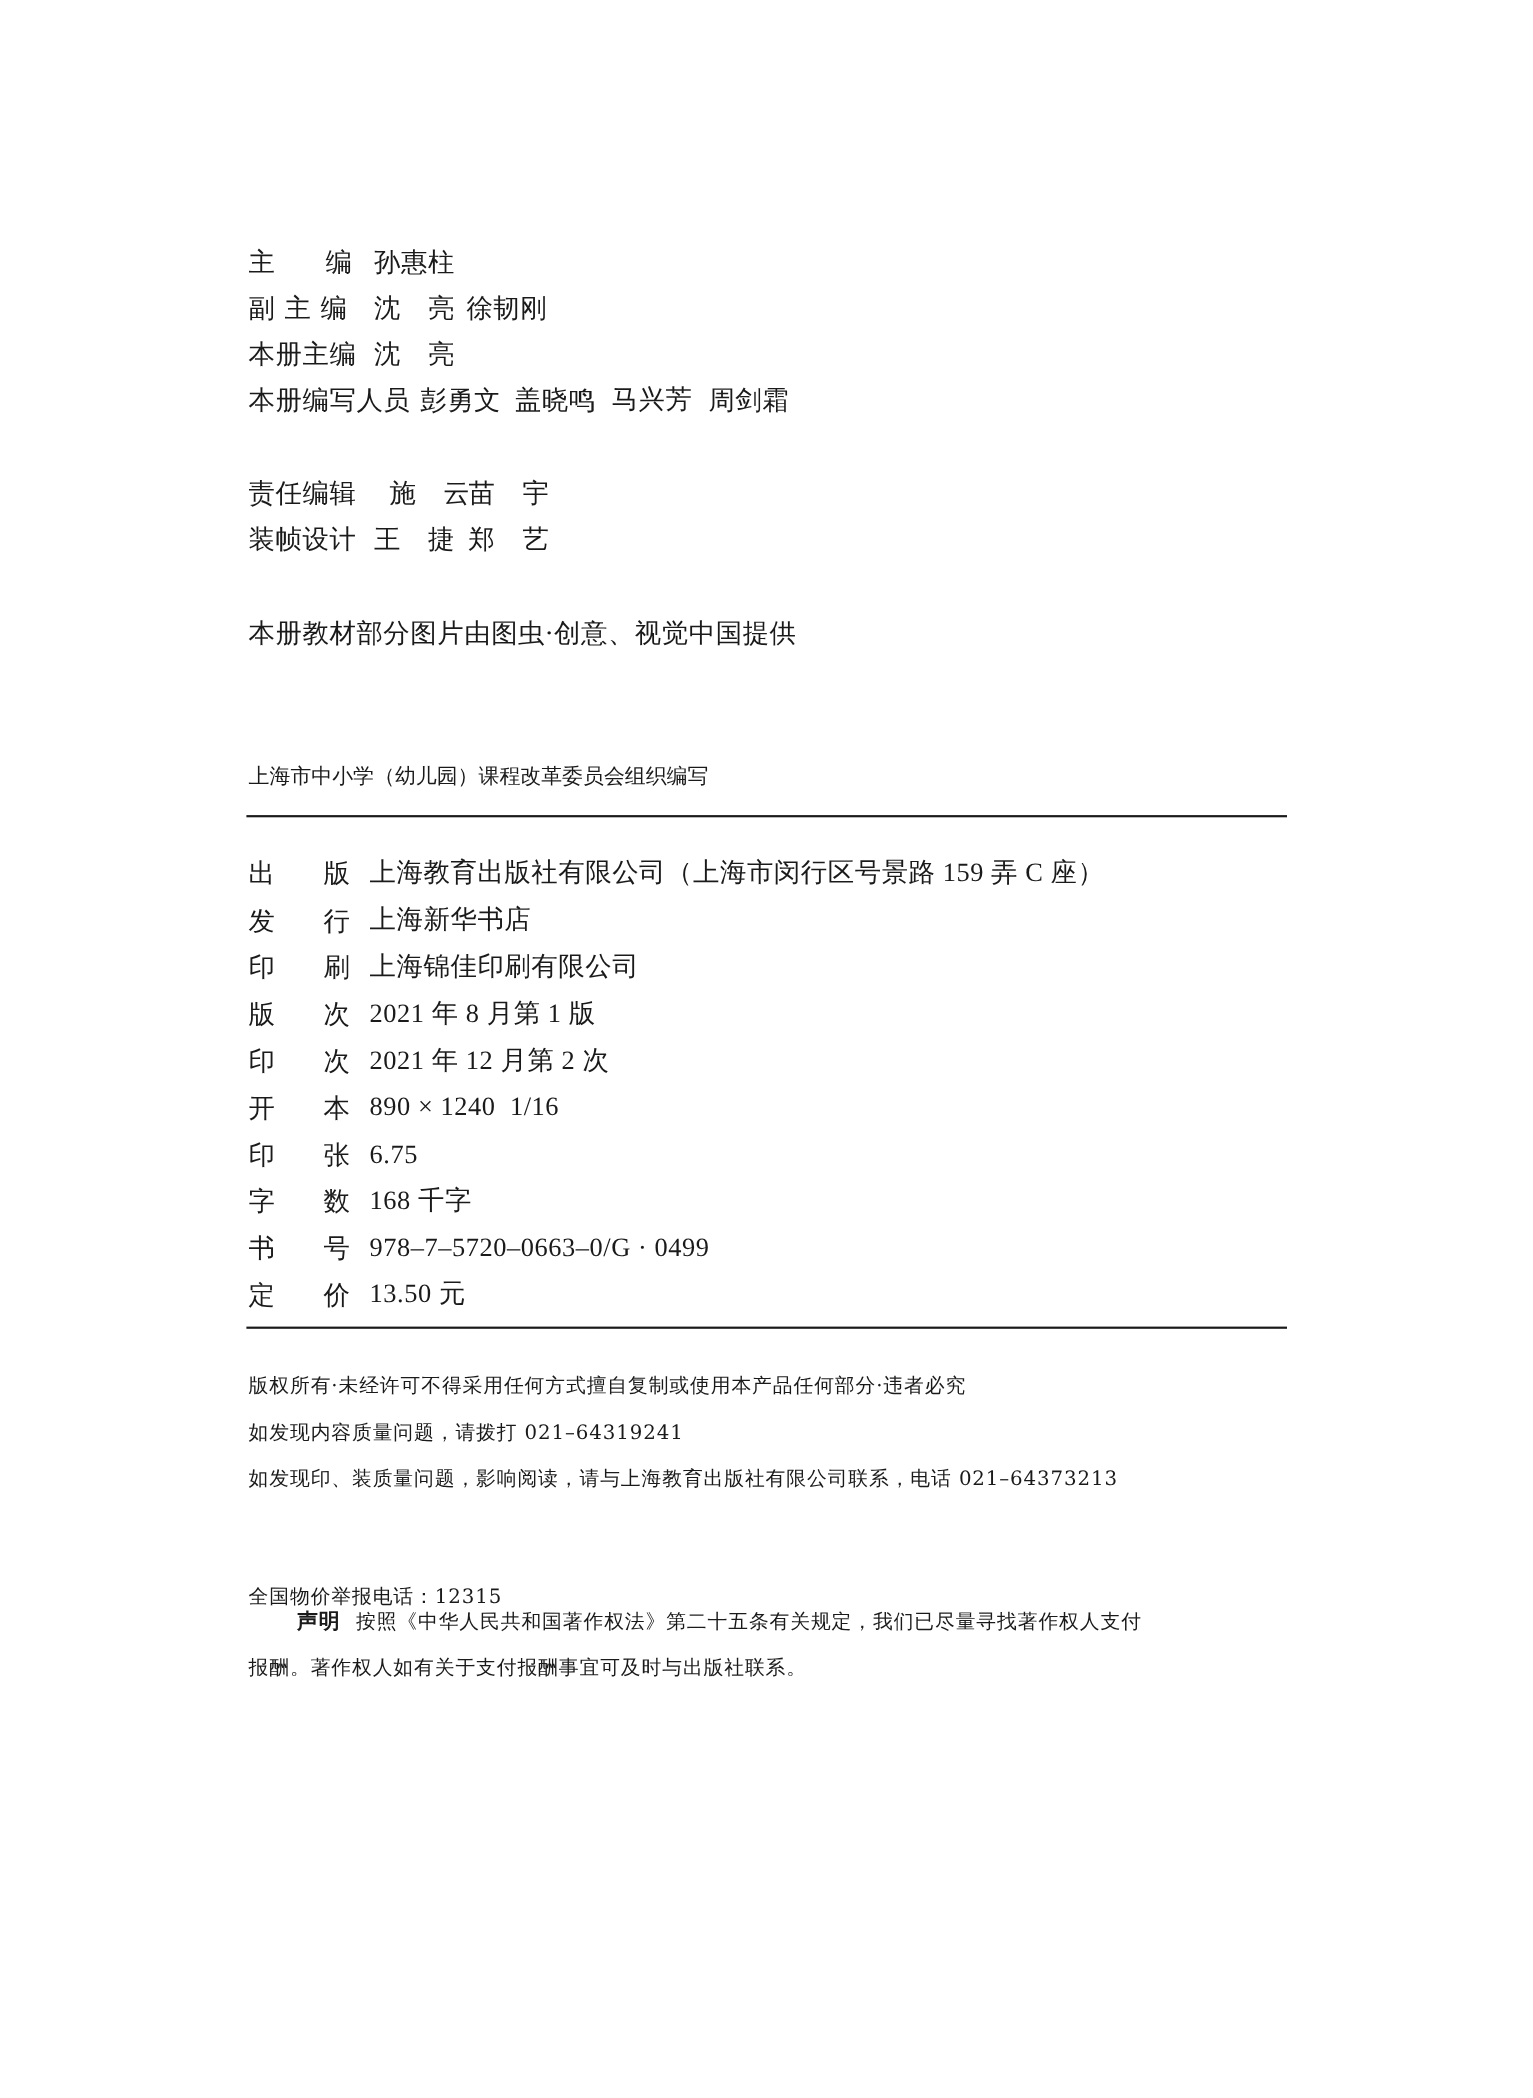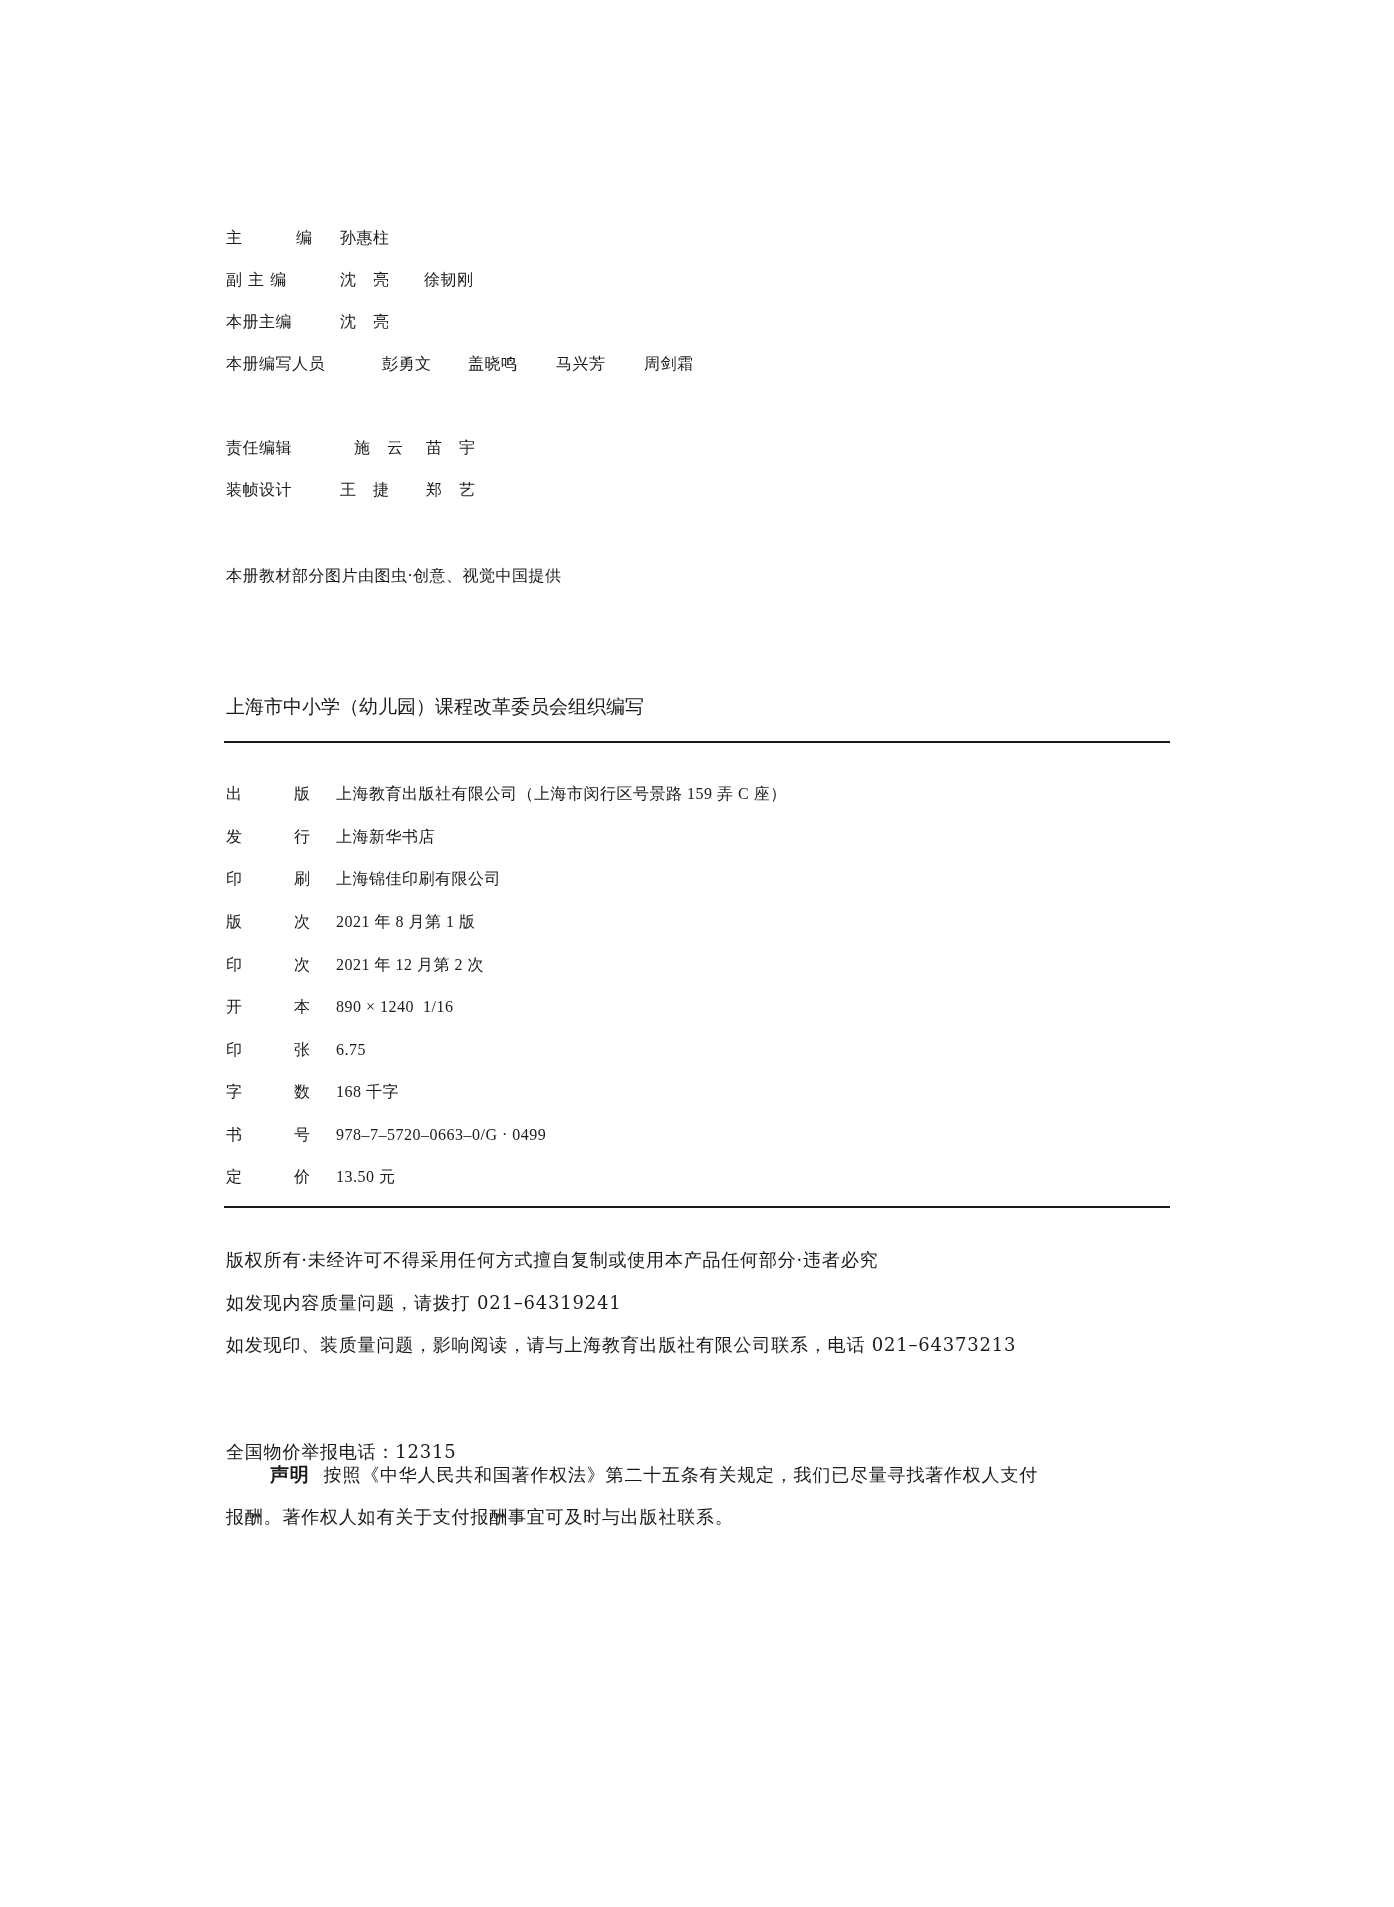--- a/index.html
+++ b/index.html
@@ -2,21 +2,21 @@
 <html><head>
   <meta charset="utf-8">
   <style>
     html, body { margin: 0; padding: 0; background: #ffffff; }
     body {
       width: 1394px; height: 1907px; position: relative; overflow: hidden;
       font-family: "DejaVu Serif", "Liberation Serif", serif;
       color: #1a1a1a;
     }
     .page { position: absolute; left: 0; top: 0; width: 1394px; height: 1907px; }
-    .line { position: absolute; left: 226px; font-size: 16px; line-height: 24px; white-space: nowrap; letter-spacing: 0.5px; }
+    .line { position: absolute; left: 226px; font-size: 24px; line-height: 24px; white-space: nowrap; letter-spacing: 0.5px; }
     .sans { font-family: "DejaVu Sans", "Liberation Sans", sans-serif; }
     .c1 { position: absolute; left: 0; }
     .c2 { position: absolute; }
     .rule { position: absolute; left: 224px; width: 946px; height: 2px; background: #1a1a1a; }
     .info .lbl1 { position: absolute; left: 0; }
     .info .lbl2 { position: absolute; left: 68px; }
     .info .val { position: absolute; left: 110px; font-family: "Liberation Serif", "DejaVu Serif", serif; }
     .bold { font-weight: bold; font-family: "DejaVu Sans", "Liberation Sans", sans-serif; }
     .notice { letter-spacing: 0.8px; }
   </style>

